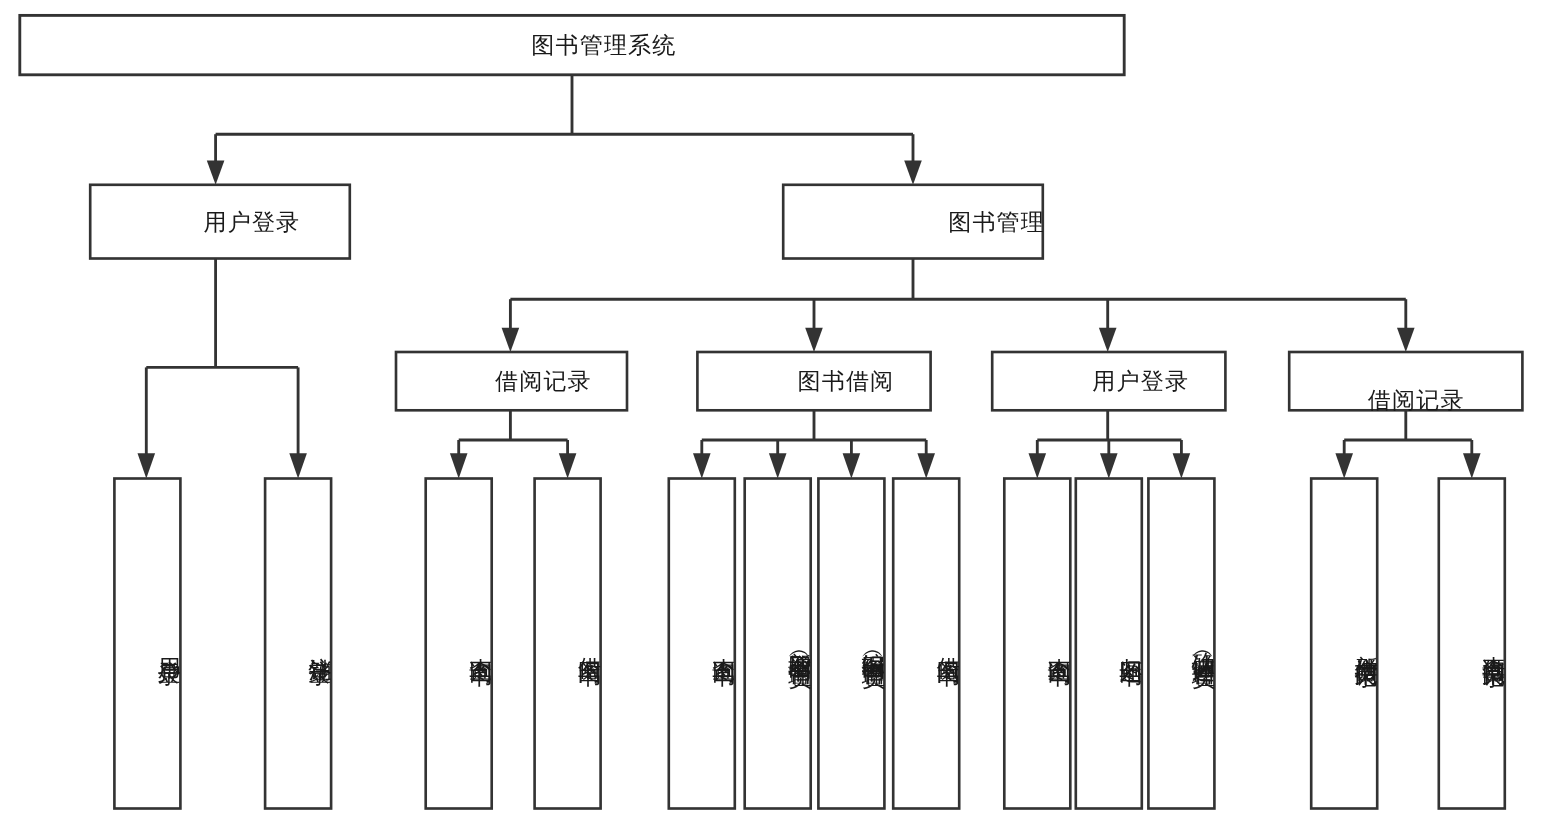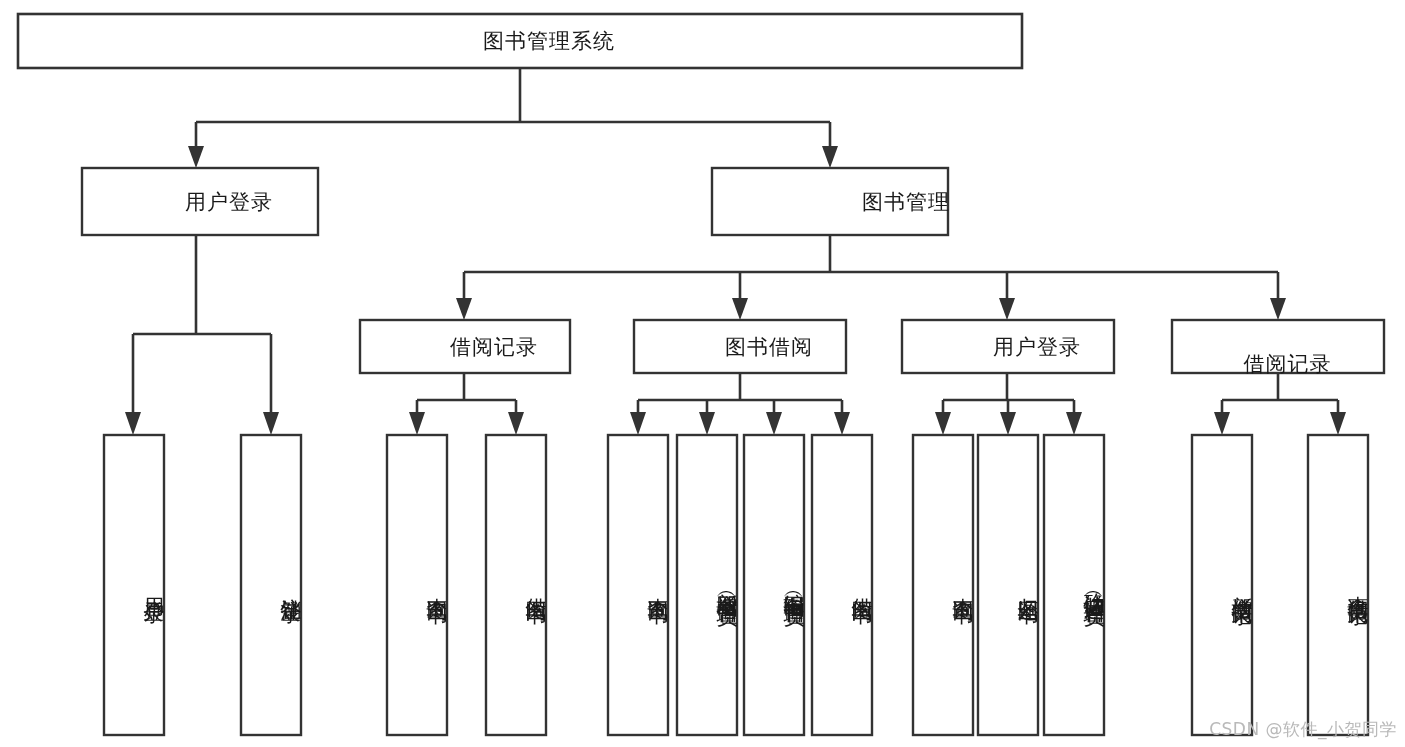--- a/index.html
+++ b/index.html
@@ -197,15 +197,14 @@
   <div class="leaf-vtext" style="left:744px; top:435px; width:60px; height:300px;">编辑图书（管理员）</div>
   <div class="leaf-vtext" style="left:812px; top:435px; width:60px; height:300px;">借阅图书</div>
 
   <div class="leaf-vtext" style="left:913px; top:435px; width:60px; height:300px;">查询图书</div>
   <div class="leaf-vtext" style="left:978px; top:435px; width:60px; height:300px;">归还图书</div>
   <div class="leaf-vtext" style="left:1044px; top:435px; width:60px; height:300px;">确认归还（管理员）</div>
 
   <div class="leaf-vtext" style="left:1192px; top:435px; width:60px; height:300px;">新增借阅记录</div>
   <div class="leaf-vtext" style="left:1308px; top:435px; width:60px; height:300px;">查询借阅记录</div>
 
-  <div id="watermark">CSDN @软件_小贺同学</div>
 
 </div>
 
 </body></html>

